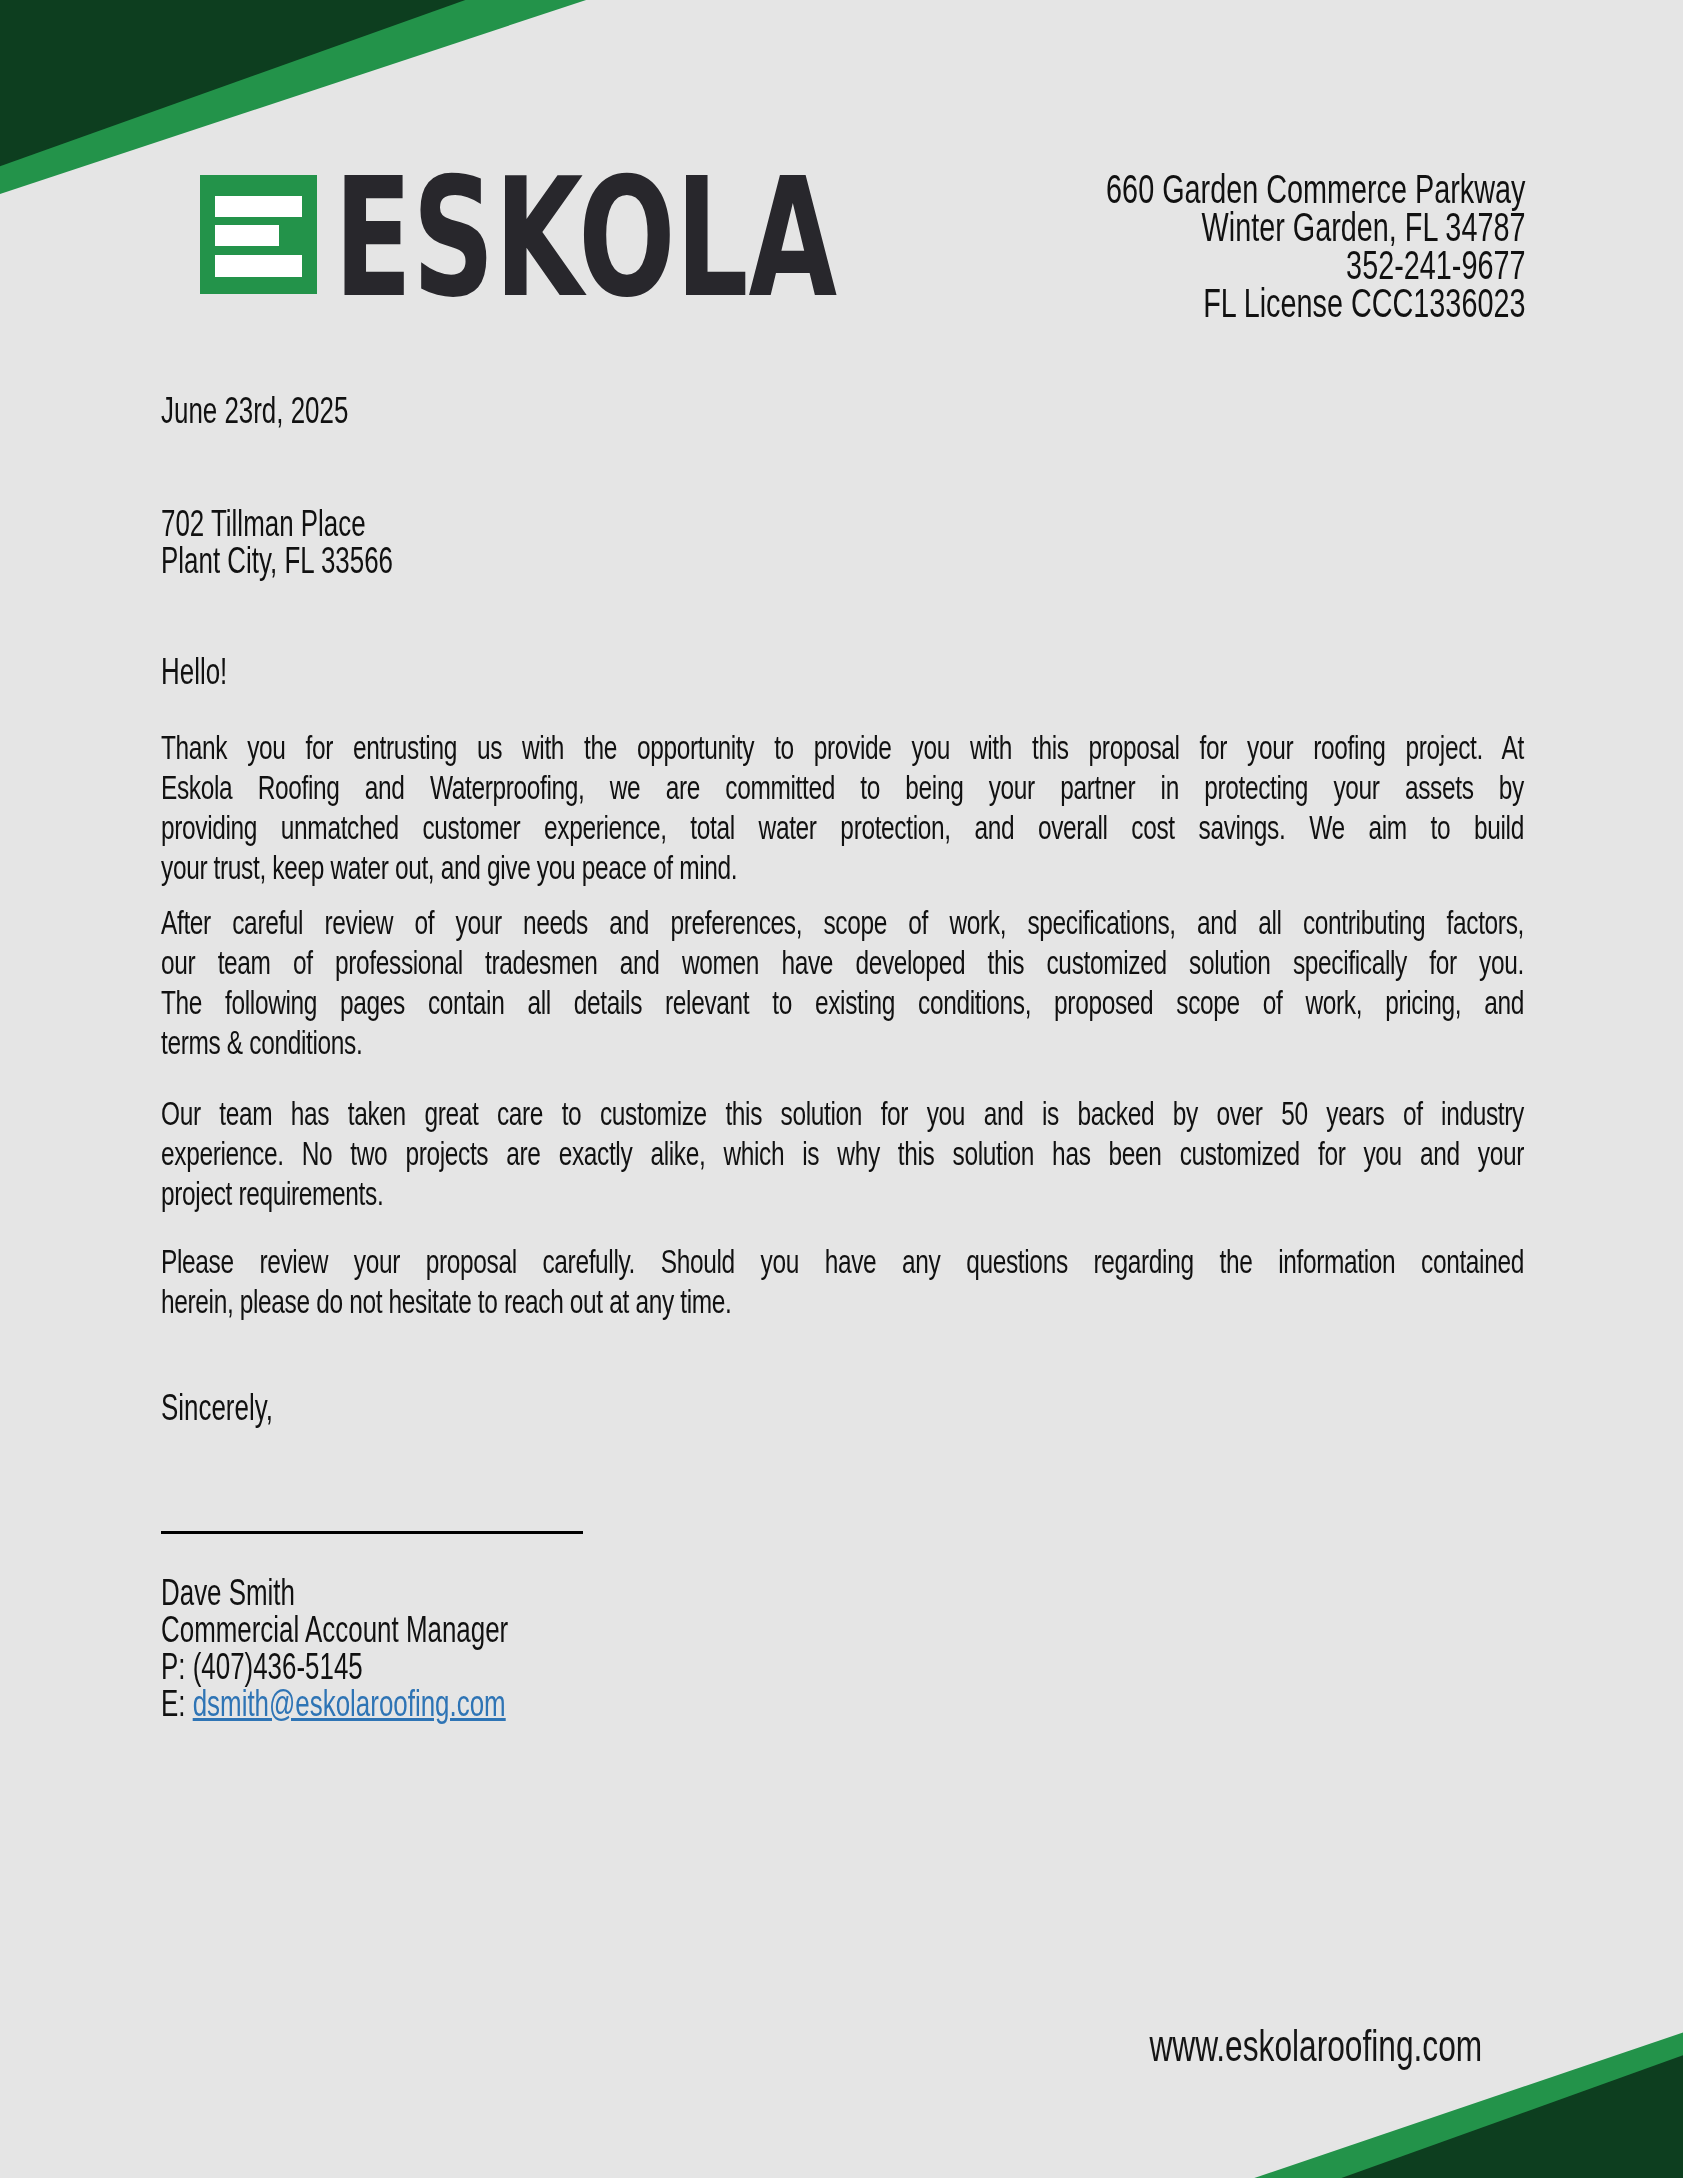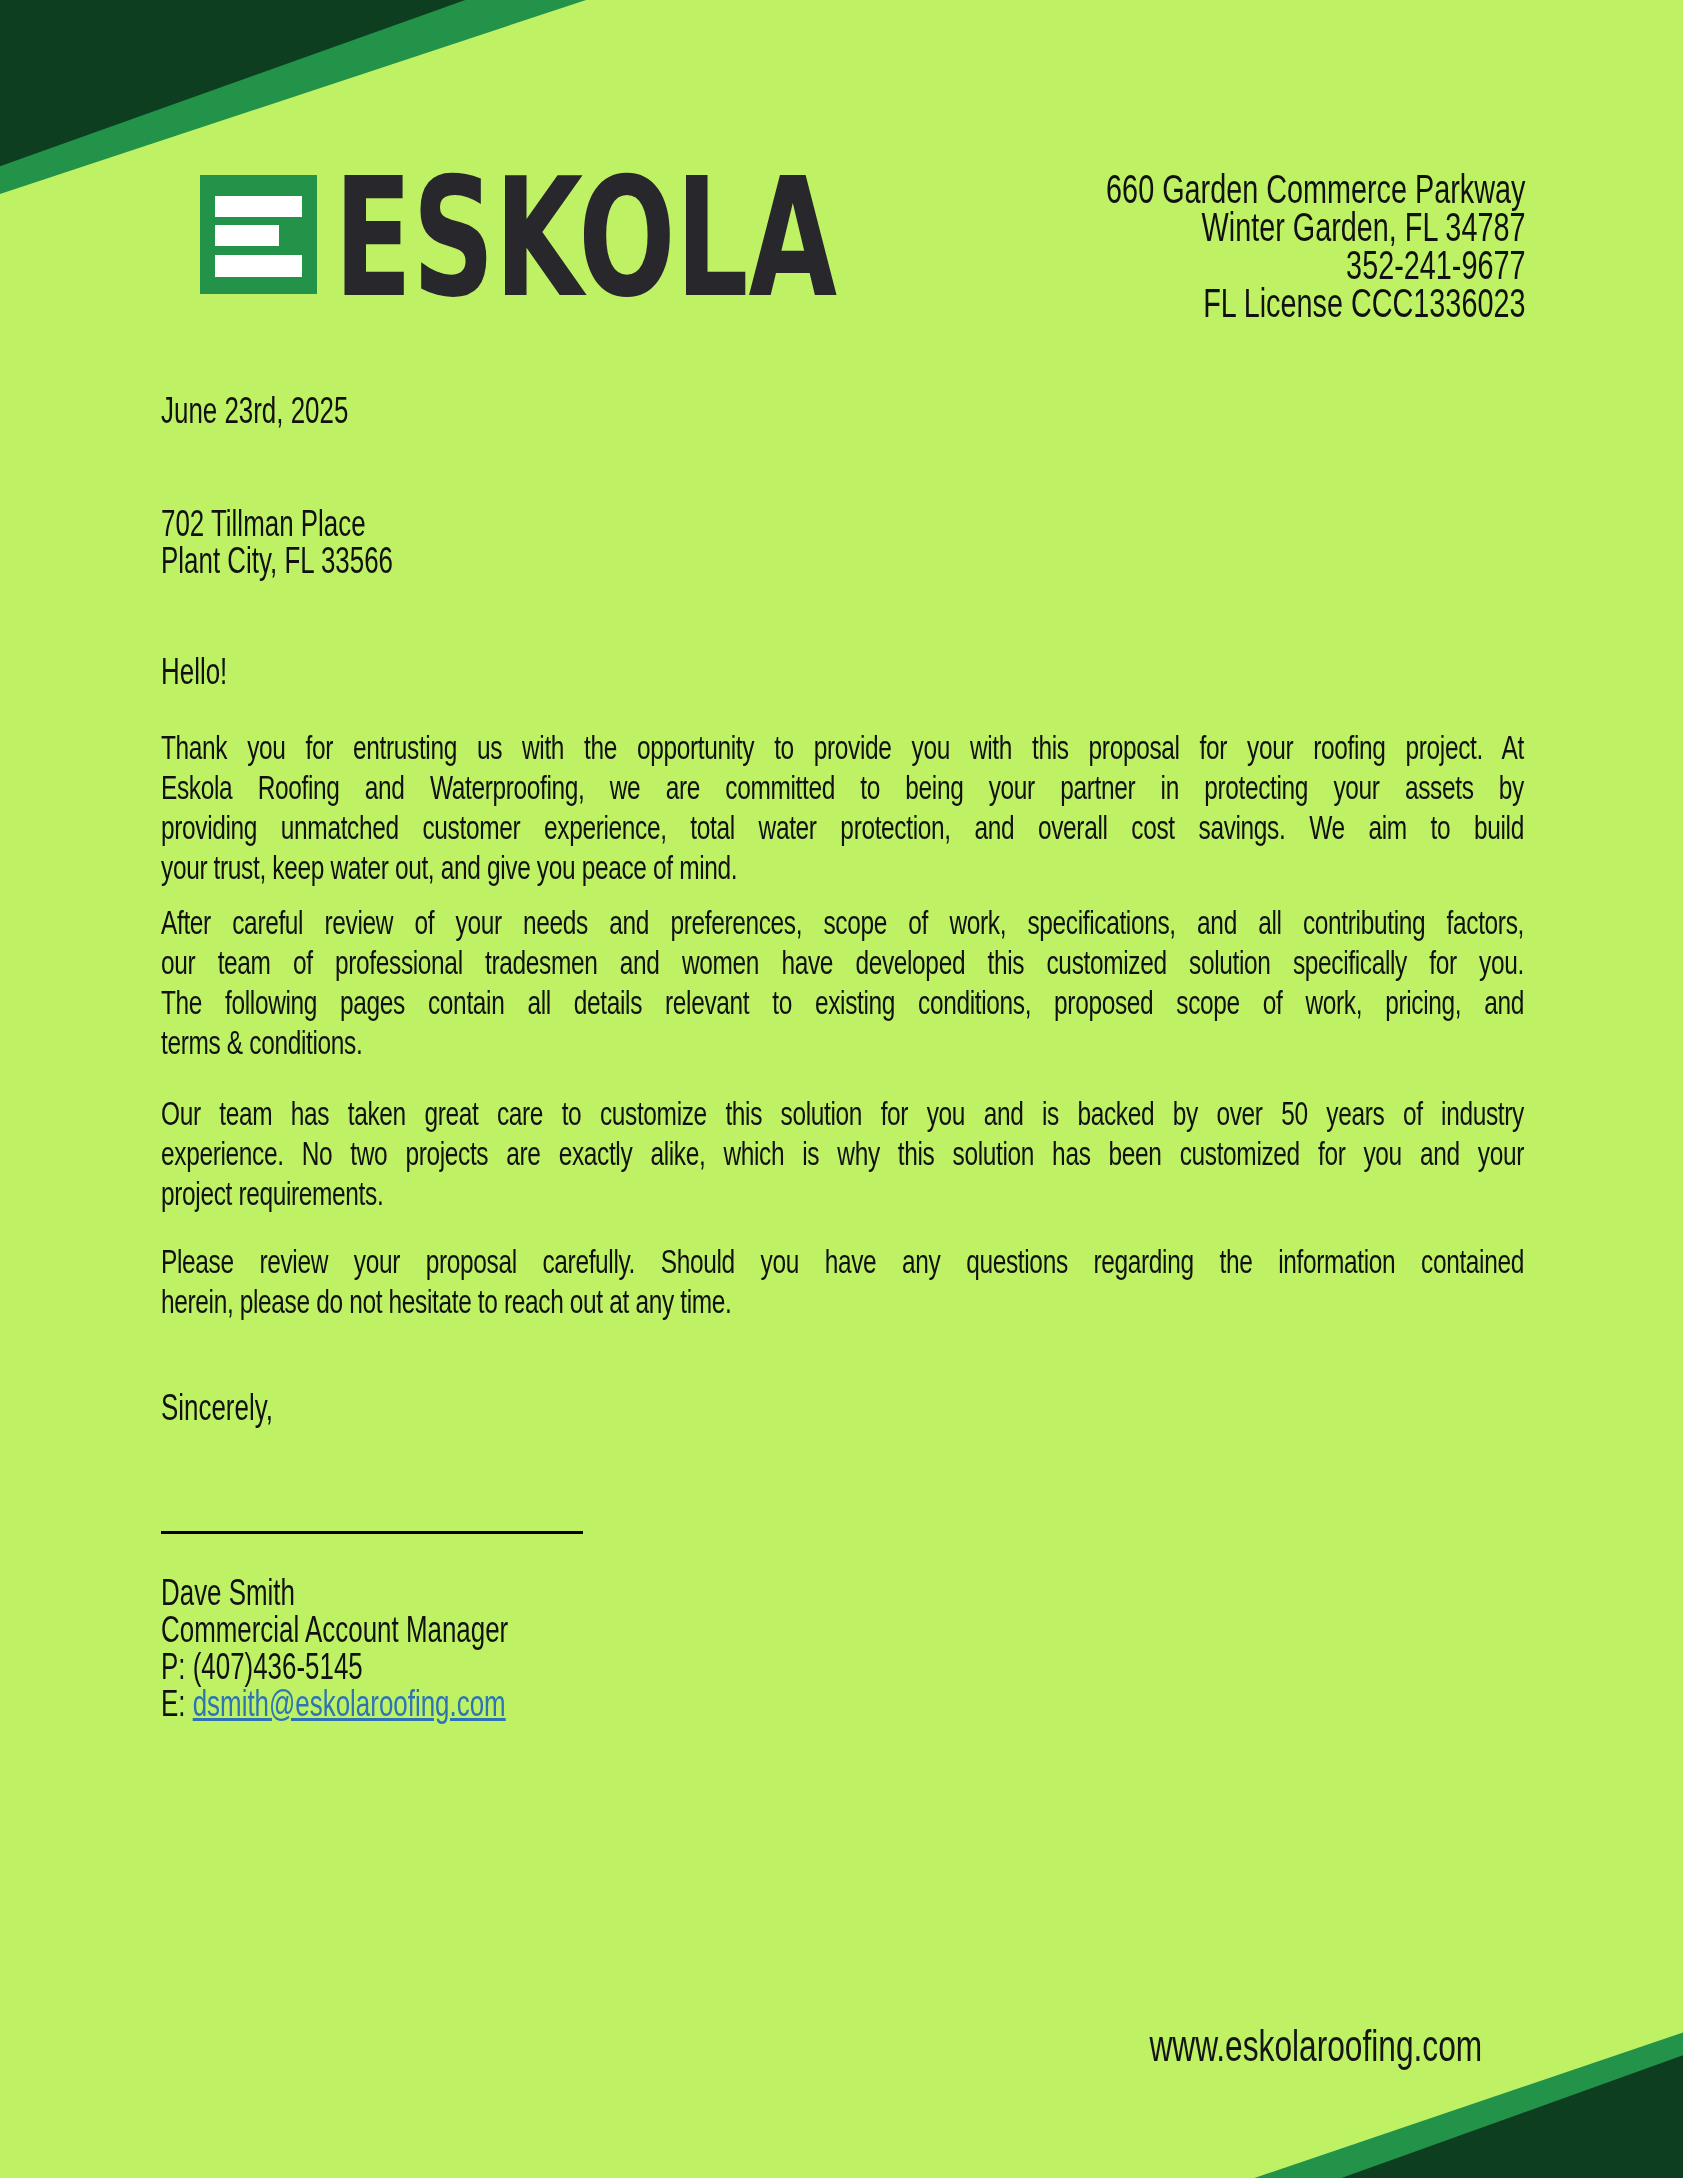--- a/index.html
+++ b/index.html
@@ -1,20 +1,20 @@
 <!DOCTYPE html>
 <html style="--brand-green: #23934A; --dark-green: #0D3E1F; --logo-charcoal: #28272C; --link-blue: #2E74B5; --text-dark: #1A1A1A;"><head>
 <meta charset="utf-8">
 <style>
   html, body { margin: 0; padding: 0; background: #ffffff; }
   .page {
     position: relative;
     width: 1683px;
     height: 2178px;
-    background: #bef264;
+    background: #e5e5e5;
     overflow: hidden;
     font-family: "Liberation Sans", sans-serif;
     color: var(--text-dark, #1a1a1a);
   }
   .decor-svg {
     position: absolute;
     left: 0; top: 0;
     width: 1683px; height: 2178px;
     pointer-events: none;
   }

